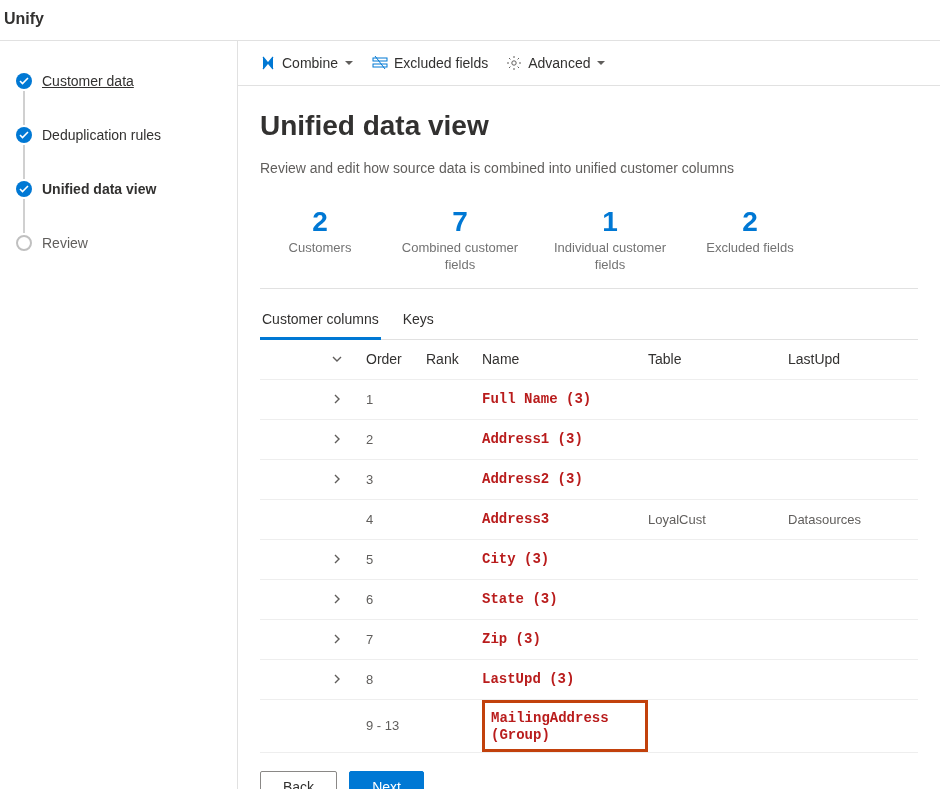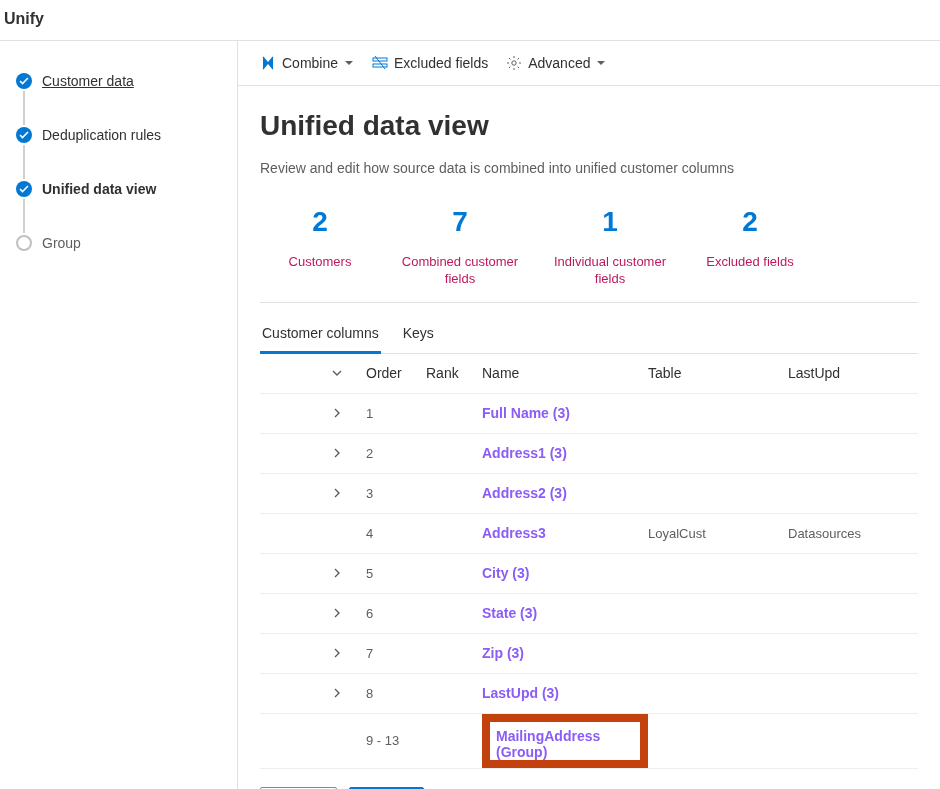--- a/index.html
+++ b/index.html
@@ -97,24 +97,24 @@
     text-align: center;
     min-width: 120px;
   }
   .stat-num {
     font-size: 28px;
     font-weight: 600;
     color: #0078d4;
   }
   .stat-lbl {
     font-size: 13px;
-    color: #be185d;
+    color: #737373;
     line-height: 1.3;
     max-width: 140px;
-    margin: 16px auto 0;
+    margin: 2px auto 0;
   }
 
   .tabs {
     display: flex;
     gap: 20px;
     margin-top: 14px;
     border-bottom: 1px solid #e1e1e1;
     align-items: flex-end;
   }
   .tab {
@@ -149,25 +149,25 @@
   .thead .hc-chev svg { width:12px; height:12px; fill:#605e5c; }
   .trow { min-height: 40px; }
   .expander {
     display: flex;
     justify-content: center;
     align-items: center;
     cursor: pointer;
   }
   .expander svg { width: 12px; height: 12px; fill: #605e5c; }
   .order { color: #605e5c; font-size: 13px; }
-  .name { font-weight: 600; color: #8b5cf6; }
+  .name { font-weight: 600; color: #b91c1c; font-family: Liberation Mono, monospace; }
   .tlight { color: #605e5c; font-size: 13px; }
   .highlight-row .name-wrap {
-    border: 8px solid #c2410c;
-    padding: 6px 10px 0 6px;
+    border: 3px solid #c2410c;
+    padding: 6px 10px 6px 6px;
     display: inline-block;
   }
 
   .footer-btns {
     display: flex;
     gap: 12px;
     padding: 18px 22px 0 22px;
   }
   .btn {
     padding: 7px 22px;
@@ -219,21 +219,21 @@
         <div class="step-connector"></div>
         <div class="step-bullet done">
           <svg viewBox="0 0 10 10">
             <path d="M1 5l2.5 2.5L9 2" stroke="#fff" stroke-width="1.6" fill="none"></path>
           </svg>
         </div>
         <span class="step-label">Unified data view</span>
       </div>
       <div class="step pending" style="margin-bottom: 22px;">
         <div class="step-bullet pending"></div>
-        <span class="step-label">Group</span>
+        <span class="step-label">Review</span>
       </div>
     </nav>
 
   <main class="main">
 
     <div class="toolbar">
       <div class="tb-item">
         <svg class="main-ic" viewBox="0 0 16 16">
             <path fill="#0078d4" d="M3 2l5 6-5 6M13 2l-5 6 5 6" stroke="#0078d4" stroke-width="1.2"></path>
           </svg>

